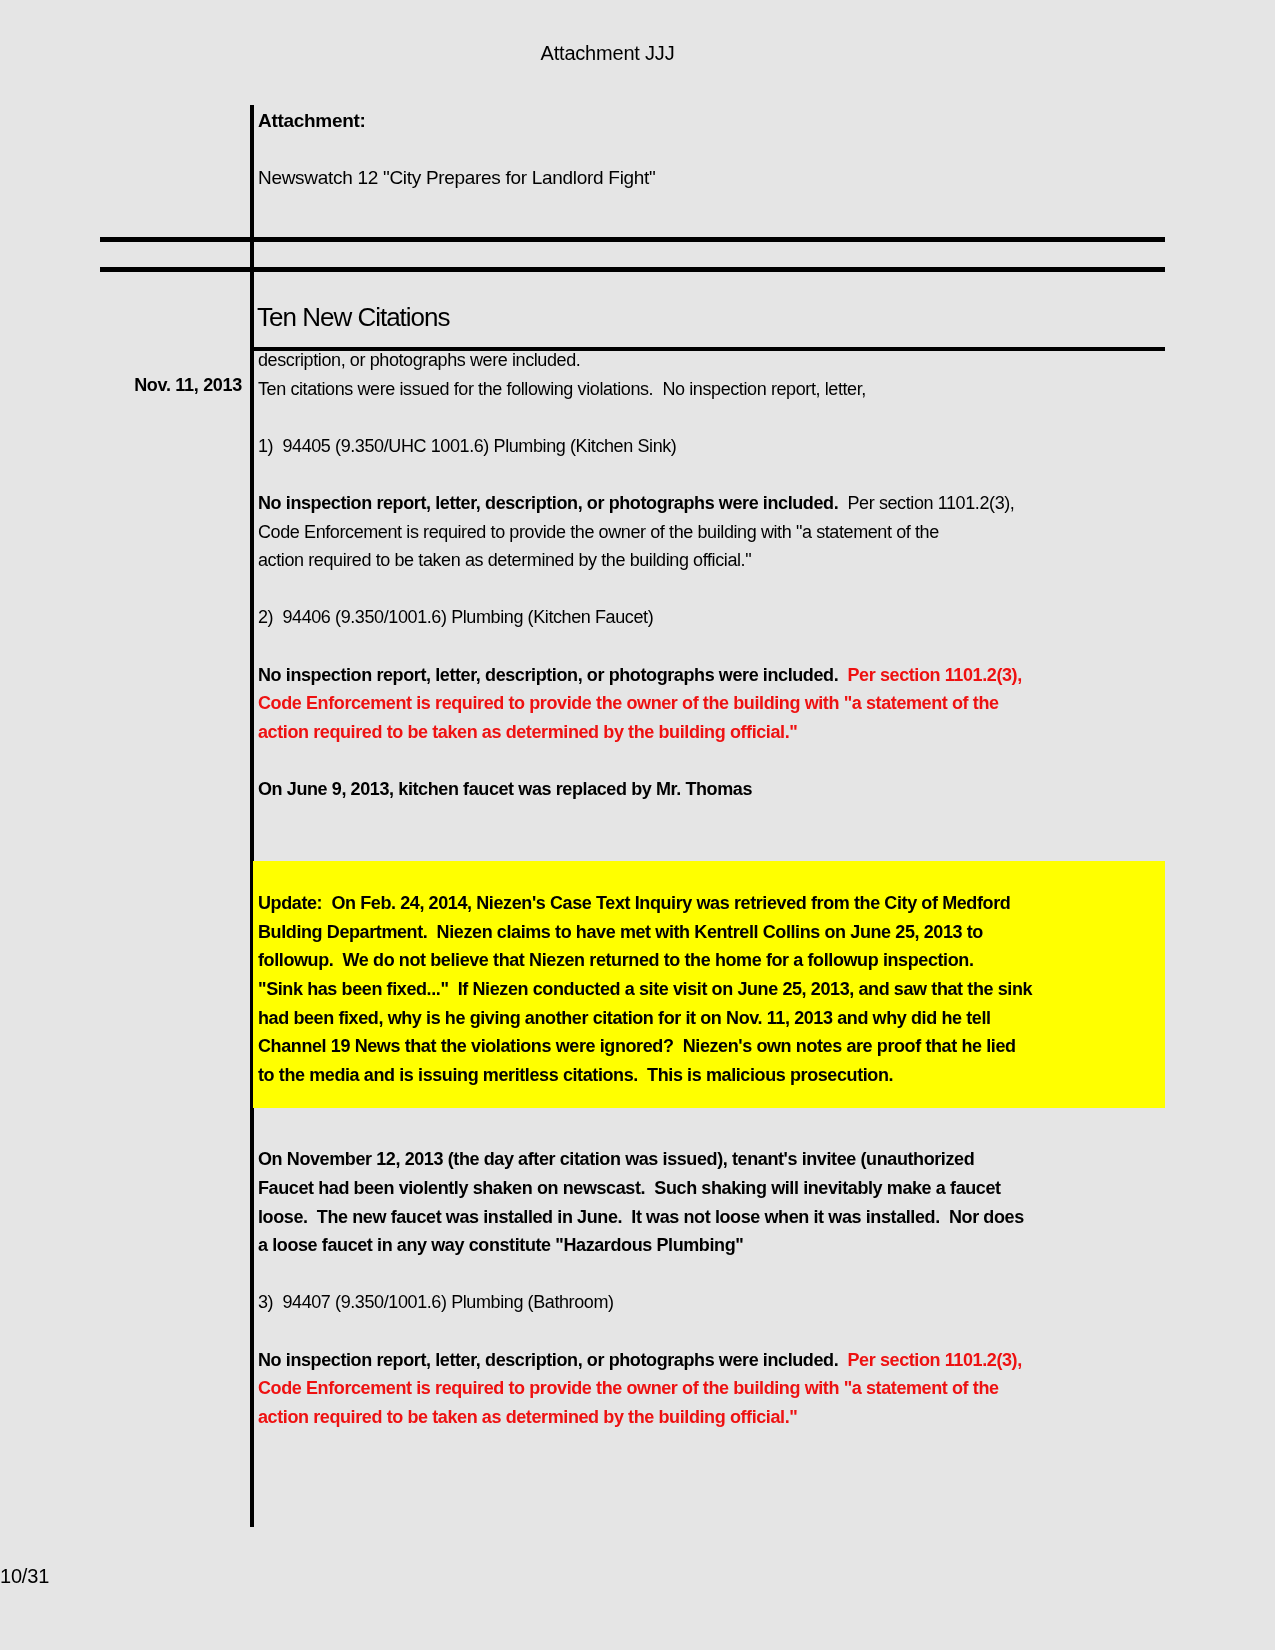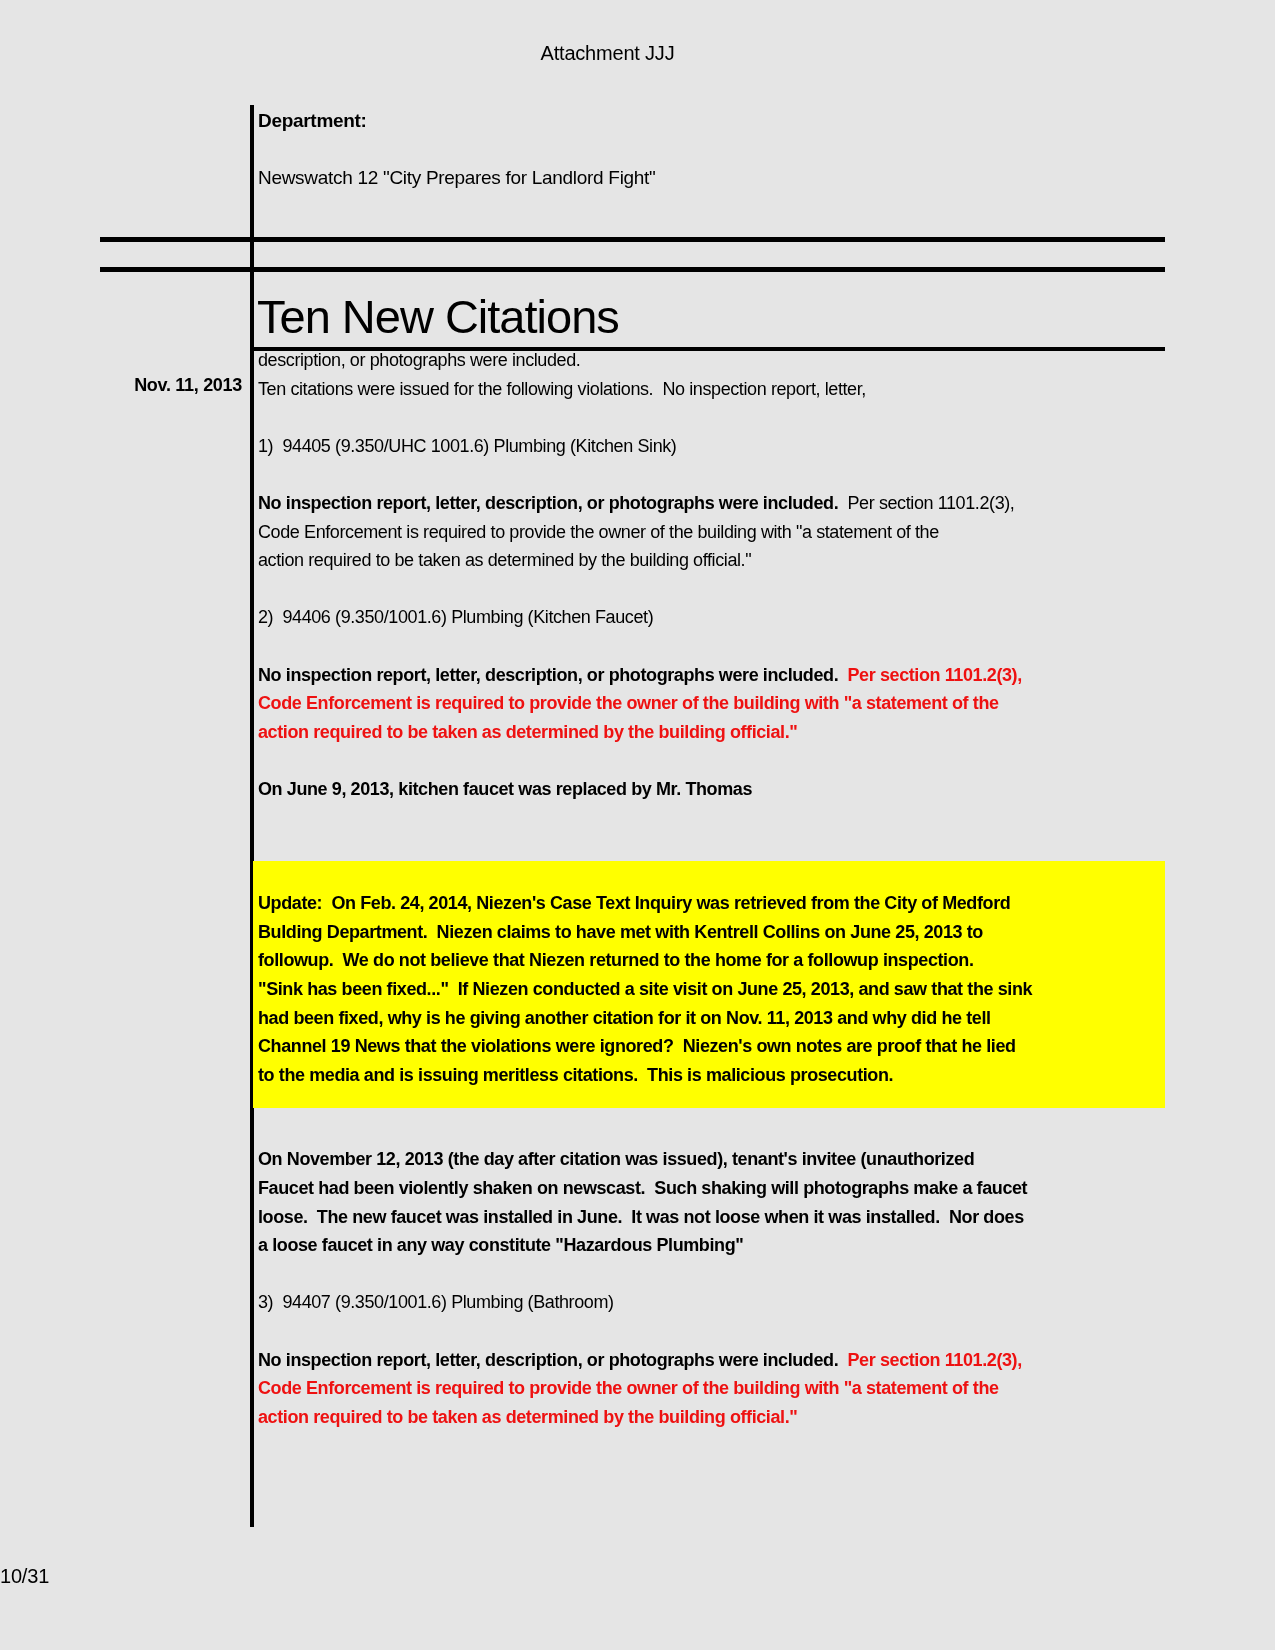--- a/index.html
+++ b/index.html
@@ -30,21 +30,21 @@
   .attach-label{
     position:absolute;left:258px;top:110px;
     font-size:19px;font-weight:bold;letter-spacing:-0.3px;
   }
   .attach-item{
     position:absolute;left:258px;top:167px;
     font-size:19px;letter-spacing:-0.3px;
   }
   .sec-title{
     position:absolute;left:257px;top:290px;
-    font-size:47px;letter-spacing:-1px;line-height:54px;
+    font-size:26px;letter-spacing:-1px;line-height:54px;
   }
   .entry-date{
     position:absolute;left:92px;top:375px;width:150px;
     text-align:right;font-size:18px;font-weight:bold;letter-spacing:-0.3px;
     white-space:nowrap;
   }
   .docbody{
     position:absolute;left:253px;top:346px;width:912px;
     font-size:18px;letter-spacing:-0.4px;
   }
@@ -63,21 +63,21 @@
 
 <div class="page">
 
   <div class="hdr">Attachment JJJ</div>
 
   <div class="vline"></div>
   <div class="hline h1"></div>
   <div class="hline h2"></div>
   <div class="hline h3"></div>
 
-  <div class="attach-label">Department:</div>
+  <div class="attach-label">Attachment:</div>
   <div class="attach-item">Newswatch 12 "City Prepares for Landlord Fight"</div>
 
   <div class="sec-title">Ten New Citations</div>
   <div class="entry-date">Nov. 11, 2013</div>
 
   <div class="docbody">
       <div class="bline"><span class="seg-n">description, or photographs were included.</span></div>
       <div class="bline"><span class="seg-n">Ten citations were issued for the following violations.  No inspection report, letter,</span></div>
       <div class="bline">&nbsp;</div>
       <div class="bline"><span class="seg-n">1)  94405 (9.350/UHC 1001.6) Plumbing (Kitchen Sink)</span></div>
@@ -99,21 +99,21 @@
       <div class="bline hl"><span class="seg-b">Update:  On Feb. 24, 2014, Niezen's Case Text Inquiry was retrieved from the City of Medford</span></div>
       <div class="bline hl"><span class="seg-b">Bulding Department.  Niezen claims to have met with Kentrell Collins on June 25, 2013 to</span></div>
       <div class="bline hl"><span class="seg-b">followup.  We do not believe that Niezen returned to the home for a followup inspection.</span></div>
       <div class="bline hl"><span class="seg-b">"Sink has been fixed..."  If Niezen conducted a site visit on June 25, 2013, and saw that the sink</span></div>
       <div class="bline hl"><span class="seg-b">had been fixed, why is he giving another citation for it on Nov. 11, 2013 and why did he tell</span></div>
       <div class="bline hl"><span class="seg-b">Channel 19 News that the violations were ignored?  Niezen's own notes are proof that he lied</span></div>
       <div class="bline hl"><span class="seg-b">to the media and is issuing meritless citations.  This is malicious prosecution.</span></div>
       <div class="bline hl" style="height: 19px;"></div>
       <div class="bline" style="height: 37px;"></div>
       <div class="bline"><span class="seg-b">On November 12, 2013 (the day after citation was issued), tenant's invitee (unauthorized</span></div>
-      <div class="bline"><span class="seg-b">Faucet had been violently shaken on newscast.  Such shaking will photographs make a faucet</span></div>
+      <div class="bline"><span class="seg-b">Faucet had been violently shaken on newscast.  Such shaking will inevitably make a faucet</span></div>
       <div class="bline"><span class="seg-b">loose.  The new faucet was installed in June.  It was not loose when it was installed.  Nor does</span></div>
       <div class="bline"><span class="seg-b">a loose faucet in any way constitute "Hazardous Plumbing"</span></div>
       <div class="bline">&nbsp;</div>
       <div class="bline"><span class="seg-n">3)  94407 (9.350/1001.6) Plumbing (Bathroom)</span></div>
       <div class="bline">&nbsp;</div>
       <div class="bline"><span class="seg-b">No inspection report, letter, description, or photographs were included.</span><span class="seg-rb">  Per section 1101.2(3),</span></div>
       <div class="bline"><span class="seg-rb">Code Enforcement is required to provide the owner of the building with "a statement of the</span></div>
       <div class="bline"><span class="seg-rb">action required to be taken as determined by the building official."</span></div>
     </div>
 

